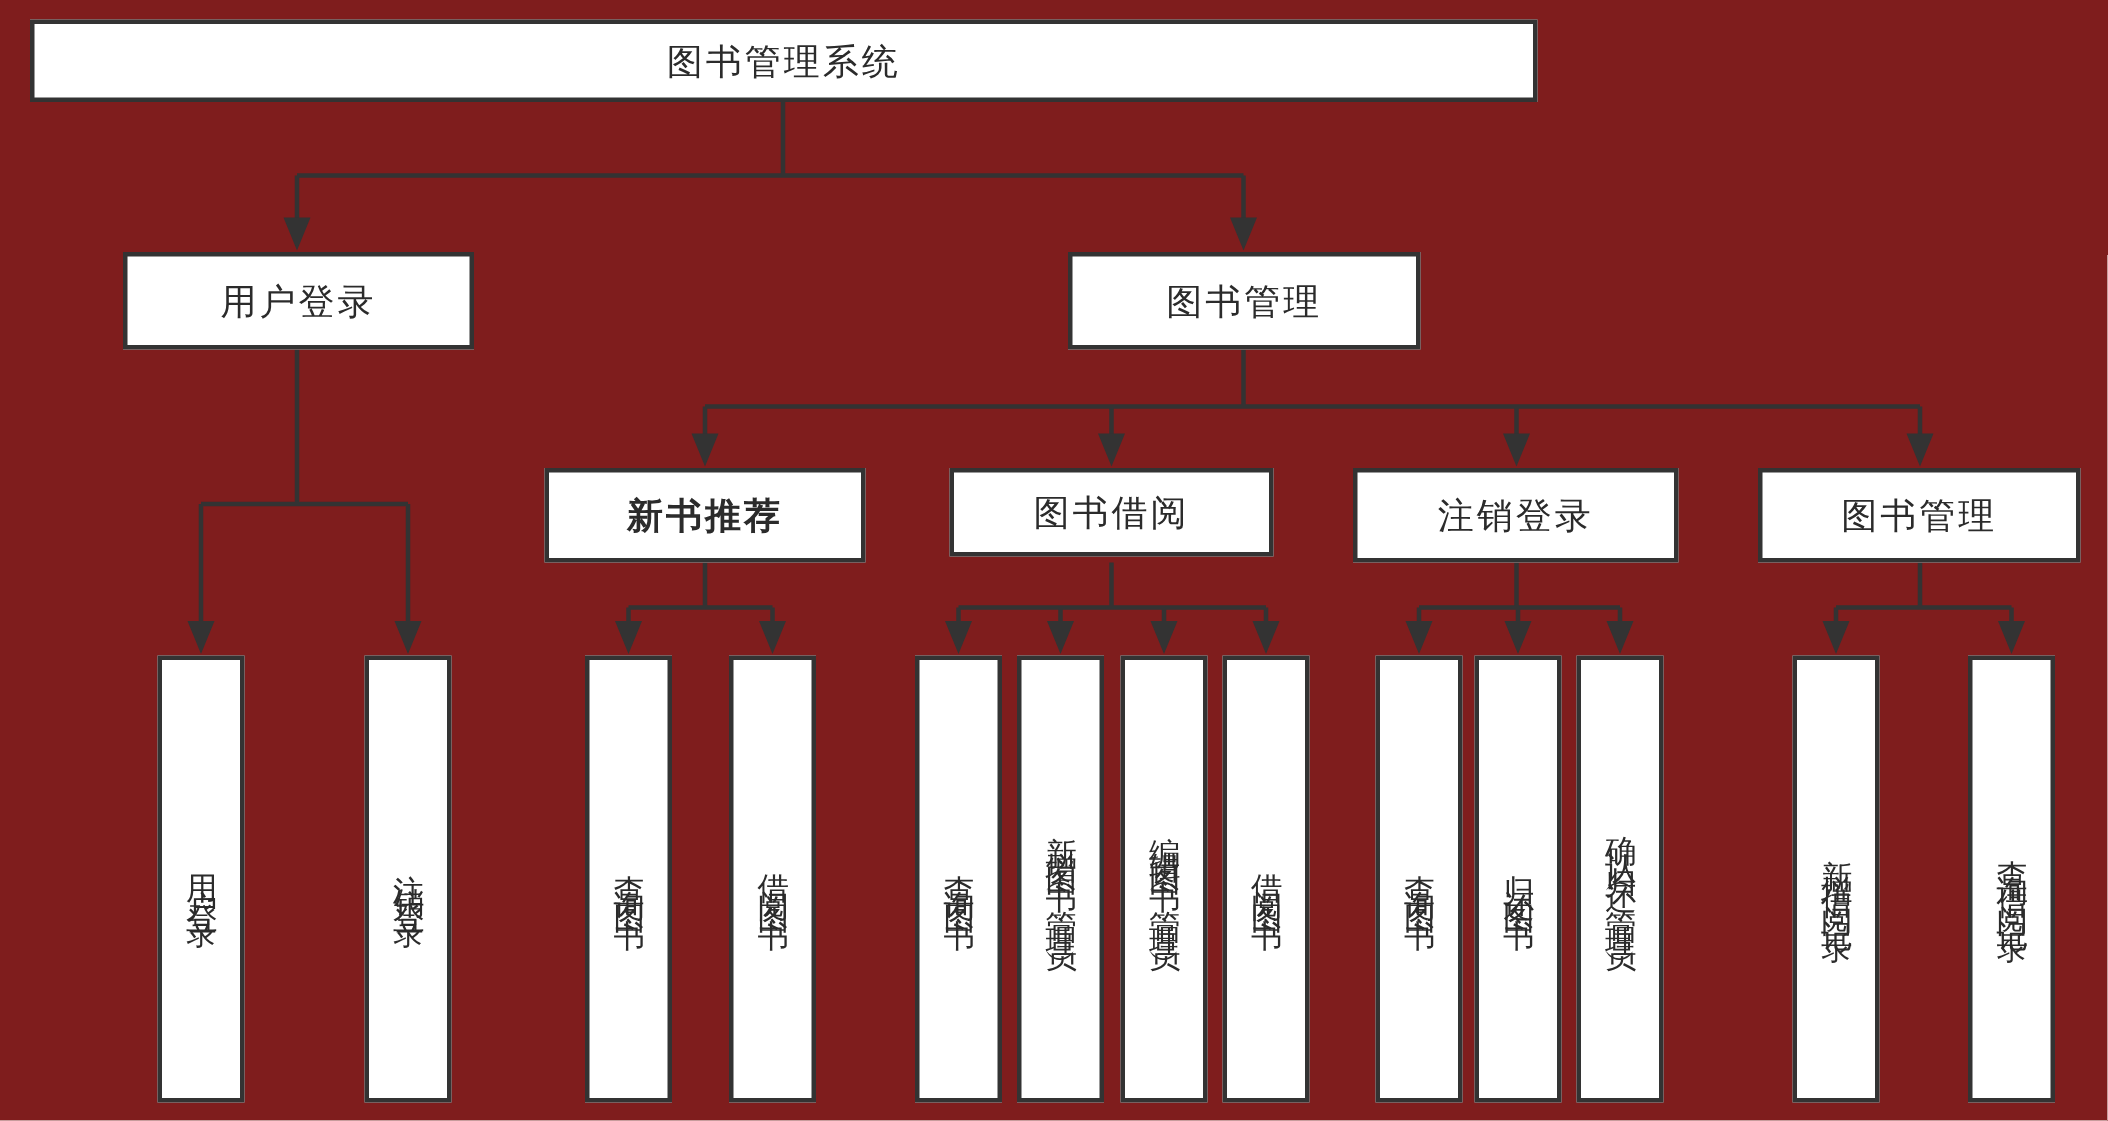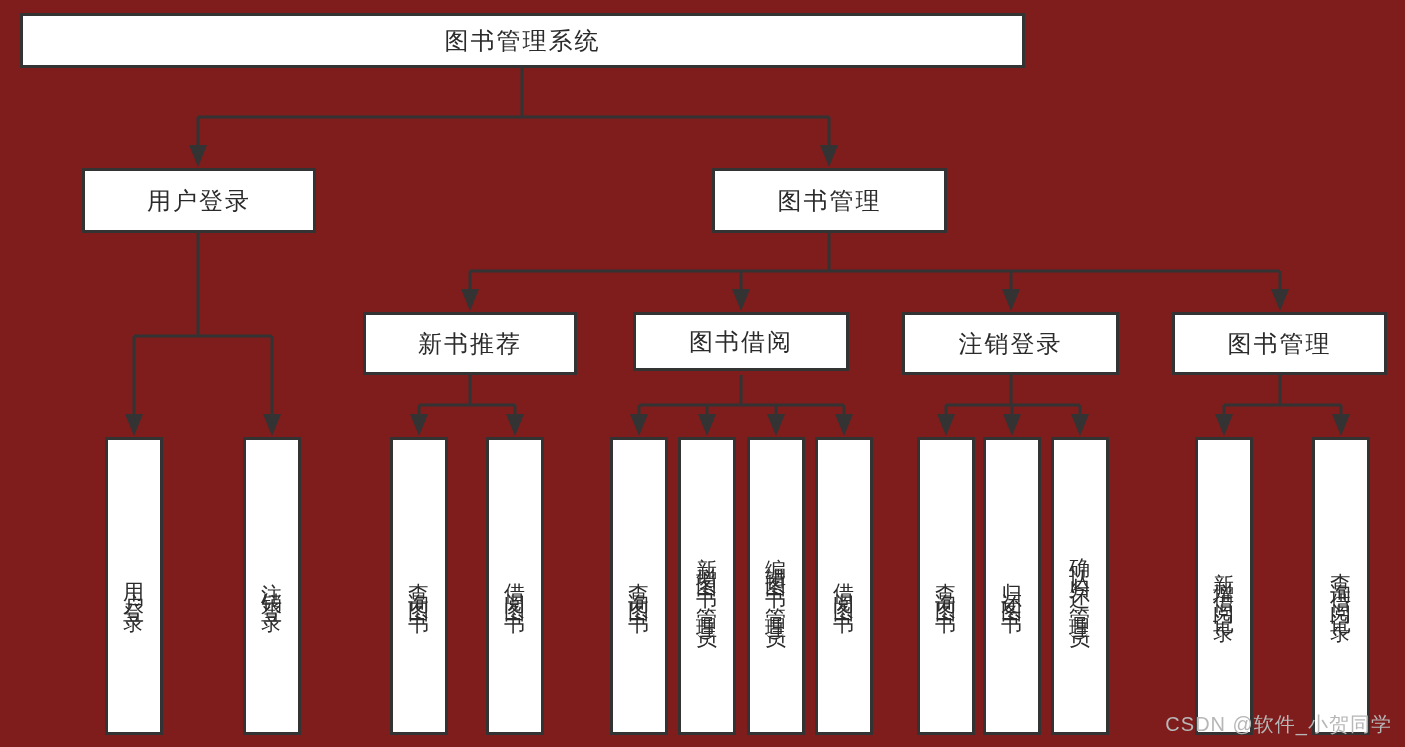--- a/index.html
+++ b/index.html
@@ -59,21 +59,21 @@
     <span>图书管理系统</span>
   </div>
 
   <div class="box" style="left:82px; top:168px; width:234px; height:65px;">
     <span>用户登录</span>
   </div>
   <div class="box" style="left:712px; top:168px; width:235px; height:65px;">
     <span>图书管理</span>
   </div>
 
-  <div class="box" style="left:363px; top:312px; width:214px; height:63px;">
+  <div class="box" style="left:363px; top:312px; width:214px; height:63px;font-weight:bold;">
     <span>新书推荐</span>
   </div>
   <div class="box" style="left:633px; top:312px; width:216px; height:59px;">
     <span>图书借阅</span>
   </div>
   <div class="box" style="left:902px; top:312px; width:217px; height:63px;">
     <span>注销登录</span>
   </div>
   <div class="box" style="left:1172px; top:312px; width:215px; height:63px;">
     <span>图书管理</span>
@@ -112,15 +112,14 @@
   <div class="box leaf" style="left:1051px; top:437px; width:58px; height:298px;">
     <span>确认归还（管理员）</span>
   </div>
   <div class="box leaf" style="left:1195px; top:437px; width:58px; height:298px;">
     <span>新增借阅记录</span>
   </div>
   <div class="box leaf" style="left:1312px; top:437px; width:58px; height:298px;">
     <span>查询借阅记录</span>
   </div>
 
-  <div class="watermark">CSDN @软件_小贺同学</div>
 
 </div>
 
 </body></html>

